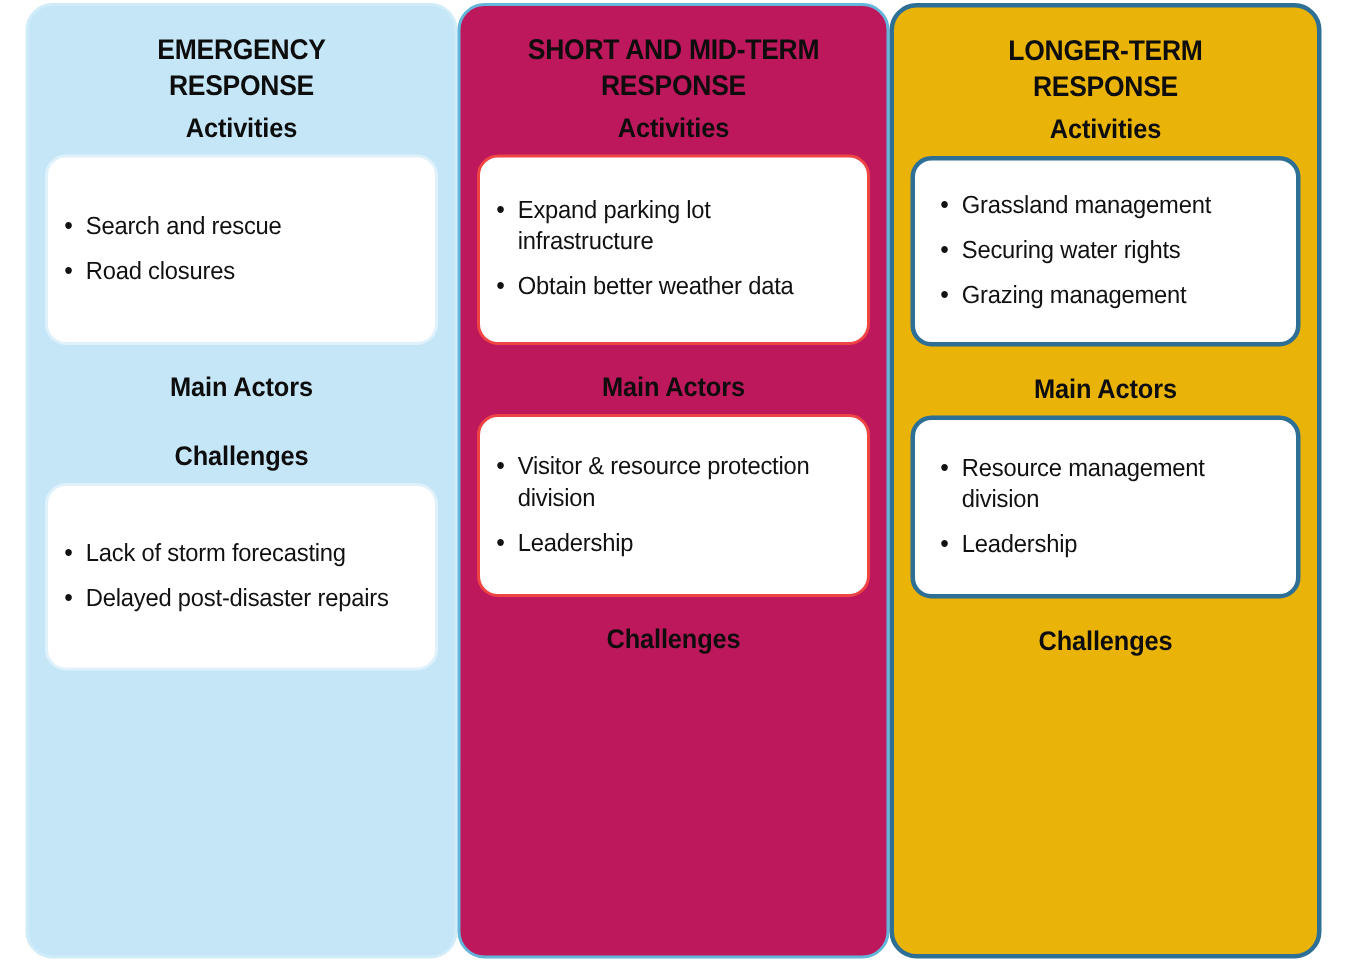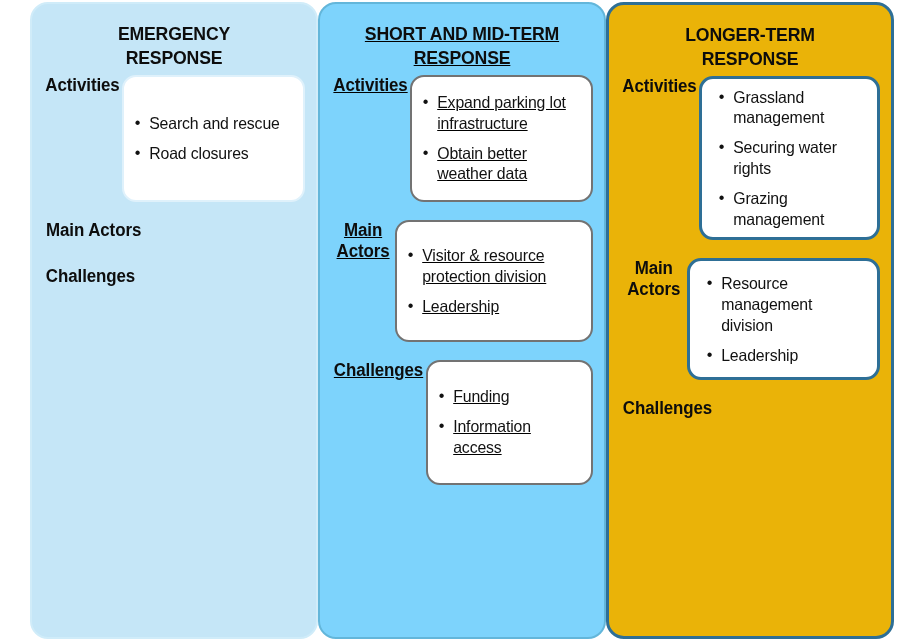--- a/index.html
+++ b/index.html
@@ -13,21 +13,21 @@
     font-family: "Liberation Sans", "DejaVu Sans", sans-serif;
     overflow: hidden;
   }
 
   .board {
     width: 898px;
     height: 643px;
     display: flex;
     flex-direction: row;
     align-items: stretch;
-    justify-content: flex-end;
+    justify-content: center;
     box-sizing: border-box;
     background: #ffffff;
   }
 
   .column {
     width: 288px;
     box-sizing: border-box;
     border-radius: 18px;
     display: flex;
     flex-direction: column;
@@ -37,24 +37,23 @@
   }
 
   
   .col-1 {
     background: #c5e6f7;
     border: 2px solid #d0ecf9;
     margin: 2px 0 4px 4px;
   }
   
   .col-2 {
-    background: #7dd3fc;
+    background: #be185d;
     border: 2px solid #63b6da;
     margin: 2px 0 4px 0;
-    text-decoration: underline;
   }
   
   .col-3 {
     background: #eab308;
     border: 3px solid #2e6f96;
     margin: 2px 4px 4px 0;
   }
 
   .col-title {
     text-align: center;
@@ -63,21 +62,21 @@
     line-height: 1.28;
     letter-spacing: -0.2px;
     color: #0d0d0d;
     margin: 9px 6px 4px 6px;
     transform: scaleX(0.93);
     white-space: pre-line;
   }
 
   .section {
     display: flex;
-    flex-direction: row;
+    flex-direction: column;
     flex: 1 1 auto;
   }
   .section + .section { margin-top: 18px; }
 
   .section-title {
     text-align: center;
     font-weight: bold;
     font-size: 18px;
     color: #0d0d0d;
     margin: 0 0 7px 0;
@@ -89,21 +88,21 @@
     background: #ffffff;
     border-radius: 14px;
     flex: 1 1 auto;
     display: flex;
     flex-direction: column;
     justify-content: center;
     box-sizing: border-box;
     padding: 8px 10px 8px 6px;
   }
   .col-1 .card { border: 2px solid #dff1fb; }
-  .col-2 .card { border: 2px solid #737373; }
+  .col-2 .card { border: 2px solid #ef4444; }
   .col-3 .card { border: 3px solid #2e6f96; padding-left: 12px; }
 
   ul.bullets {
     list-style: none;
     margin: 0;
     padding: 0;
   }
   ul.bullets li {
     position: relative;
     padding-left: 20px;
@@ -161,20 +160,26 @@
         </ul>
       </div>
     </div>
 
     <div class="section sec-actors">
       <div class="section-title">Main Actors</div>
     </div>
 
     <div class="section sec-challenges">
       <div class="section-title">Challenges</div>
+      <div class="card">
+        <ul class="bullets">
+          <li>Lack of storm forecasting</li>
+          <li>Delayed post-disaster repairs</li>
+        </ul>
+      </div>
     </div>
   </div>
 
   <div class="column col-2">
     <div class="col-title">SHORT AND MID-TERM
 RESPONSE</div>
 
     <div class="section sec-activities">
       <div class="section-title">Activities</div>
       <div class="card">
@@ -190,26 +195,20 @@
       <div class="card">
         <ul class="bullets">
           <li>Visitor &amp; resource protection division</li>
           <li>Leadership</li>
         </ul>
       </div>
     </div>
 
     <div class="section sec-challenges">
       <div class="section-title">Challenges</div>
-      <div class="card">
-        <ul class="bullets">
-          <li>Funding</li>
-          <li>Information access</li>
-        </ul>
-      </div>
     </div>
   </div>
 
   <div class="column col-3">
     <div class="col-title">LONGER-TERM
 RESPONSE</div>
 
     <div class="section sec-activities">
       <div class="section-title">Activities</div>
       <div class="card">

